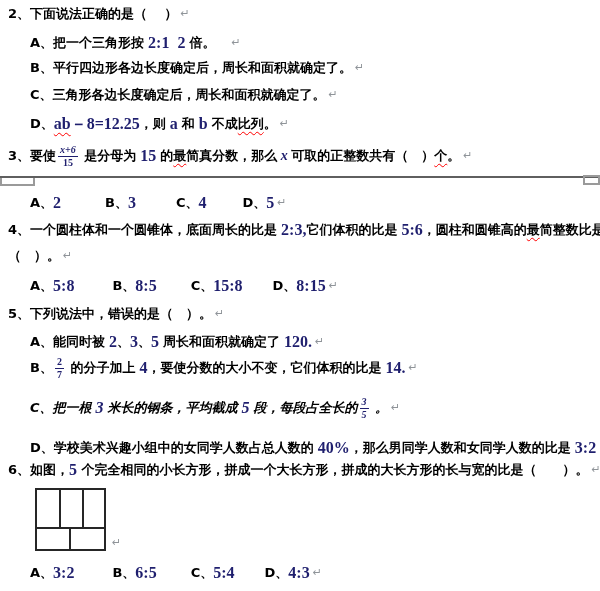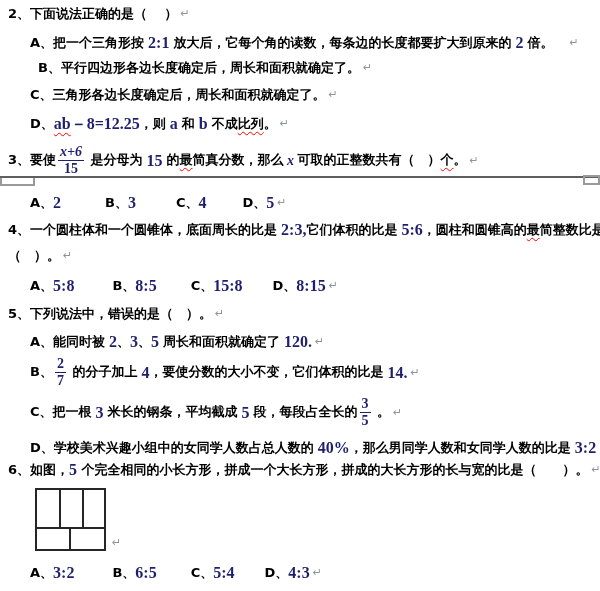--- a/index.html
+++ b/index.html
@@ -10,21 +10,21 @@
   }
   .line{position:absolute;display:flex;align-items:center;white-space:pre;line-height:1.25;}
   .text-run{color:#000;}
   .numeric-run{font-family:"Liberation Serif",serif;color:#1f1f6e;font-size:16px;}
   .variable-run{font-family:"Liberation Serif",serif;color:#1f1f6e;font-size:14px;font-style:italic;}
   .misspell{text-decoration:underline wavy #ff0000 1px;text-underline-offset:3px;}
   .pilcrow{color:#8f9499;font-size:11px;font-weight:normal;margin-left:3px;}
   .tab-space{display:inline-block;height:1px;}
   .fraction{
     display:inline-flex;flex-direction:column;align-items:center;
-    font-family:"Liberation Serif",serif;color:#1f1f6e;font-size:14px;
+    font-family:"Liberation Serif",serif;color:#1f1f6e;font-size:10px;
     line-height:1.15;margin:0 2px;
   }
   .fraction .fnum{border-bottom:1.5px solid #1f1f6e;padding:0 2px;}
   .fraction.itnum .fnum{font-style:italic;}
 
   
   .page-divider{position:absolute;left:0;top:176px;width:600px;height:12px;}
   .page-divider .bar{position:absolute;left:0;top:0;width:600px;height:2px;background:#5f5f5f;}
   .page-divider .endbox-left{position:absolute;left:0;top:2px;width:31px;height:6px;border:2px solid #9a9a9a;border-top:none;}
   .page-divider .endbox-right{position:absolute;right:0;top:-1px;width:13px;height:6px;border:2px solid #9a9a9a;}
@@ -38,33 +38,33 @@
   .figure .vb{left:32px;top:39px;width:2px;height:20px;}
   .fig-pilcrow{position:absolute;left:112px;top:536px;color:#8f9499;font-size:11px;font-weight:normal;}
 </style>
 </head>
 <body>
 
 <div id="page">
 
   <div>
       <div class="line" style="left: 8px; top: 6px;"><span class="text-run">2、下面说法正确的是（　 ）</span><span class="pilcrow">↵</span></div>
-      <div class="line" style="left: 30px; top: 33px;"><span class="text-run">A、把一个三角形按</span><span class="numeric-run"> 2:1 </span><span class="text-run">放大后，它每个角的读数，每条边的长度都要扩大到原来的</span><span class="numeric-run"> 2 </span><span class="text-run">倍。　</span><span class="pilcrow">↵</span></div>
-      <div class="line" style="left: 30px; top: 60px; margin-left: 8px;"><span class="text-run">B、平行四边形各边长度确定后，周长和面积就确定了。</span><span class="pilcrow">↵</span></div>
+      <div class="line" style="left: 30px; top: 33px;"><span class="text-run">A、把一个三角形按</span><span class="numeric-run"> 2:1 </span><span class="numeric-run"> 2 </span><span class="text-run">倍。　</span><span class="pilcrow">↵</span></div>
+      <div class="line" style="left: 30px; top: 60px;"><span class="text-run">B、平行四边形各边长度确定后，周长和面积就确定了。</span><span class="pilcrow">↵</span></div>
       <div class="line" style="left: 30px; top: 87px;"><span class="text-run">C、三角形各边长度确定后，周长和面积就确定了。</span><span class="pilcrow">↵</span></div>
       <div class="line" style="left: 30px; top: 114px;"><span class="text-run">D、</span><span class="numeric-run misspell">ab</span><span class="numeric-run">－8=12.25</span><span class="text-run">，则</span><span class="numeric-run"> a </span><span class="text-run">和</span><span class="numeric-run"> b </span><span class="text-run">不成</span><span class="text-run misspell">比列</span><span class="text-run">。</span><span class="pilcrow">↵</span></div>
       <div class="line" style="left: 8px; top: 144px;"><span class="text-run">3、要使</span><span class="fraction itnum"><span class="fnum">x+6</span><span class="fden">15</span></span><span class="text-run"> 是分母为</span><span class="numeric-run"> 15 </span><span class="text-run">的</span><span class="text-run misspell">最</span><span class="text-run">简真分数，那么</span><span class="variable-run"> x </span><span class="text-run">可取的正整数共有（　）</span><span class="text-run misspell">个</span><span class="text-run">。</span><span class="pilcrow">↵</span></div>
       <div class="line" style="left: 30px; top: 193px;"><span class="text-run">A、</span><span class="numeric-run">2</span><span class="tab-space" style="width: 44px;"></span><span class="text-run">B、</span><span class="numeric-run">3</span><span class="tab-space" style="width: 40px;"></span><span class="text-run">C、</span><span class="numeric-run">4</span><span class="tab-space" style="width: 36px;"></span><span class="text-run">D、</span><span class="numeric-run">5</span><span class="pilcrow">↵</span></div>
       <div class="line" style="left: 8px; top: 220px;"><span class="text-run">4、一个圆柱体和一个圆锥体，底面周长的比是</span><span class="numeric-run"> 2:3,</span><span class="text-run">它们体积的比是</span><span class="numeric-run"> 5:6</span><span class="text-run">，圆柱和圆锥高的</span><span class="text-run misspell">最</span><span class="text-run">简整数比是</span></div>
       <div class="line" style="left: 8px; top: 248px;"><span class="text-run">（　）。</span><span class="pilcrow">↵</span></div>
       <div class="line" style="left: 30px; top: 276px;"><span class="text-run">A、</span><span class="numeric-run">5:8</span><span class="tab-space" style="width: 38px;"></span><span class="text-run">B、</span><span class="numeric-run">8:5</span><span class="tab-space" style="width: 34px;"></span><span class="text-run">C、</span><span class="numeric-run">15:8</span><span class="tab-space" style="width: 30px;"></span><span class="text-run">D、</span><span class="numeric-run">8:15</span><span class="pilcrow">↵</span></div>
       <div class="line" style="left: 8px; top: 306px;"><span class="text-run">5、下列说法中，错误的是（　）。</span><span class="pilcrow">↵</span></div>
       <div class="line" style="left: 30px; top: 332px;"><span class="text-run">A、能同时被</span><span class="numeric-run"> 2</span><span class="text-run">、</span><span class="numeric-run">3</span><span class="text-run">、</span><span class="numeric-run">5 </span><span class="text-run">周长和面积就确定了</span><span class="numeric-run"> 120.</span><span class="pilcrow">↵</span></div>
       <div class="line" style="left: 30px; top: 356px;"><span class="text-run">B、</span><span class="fraction"><span class="fnum">2</span><span class="fden">7</span></span><span class="text-run"> 的分子加上</span><span class="numeric-run"> 4</span><span class="text-run">，要使分数的大小不变，它们体积的比是</span><span class="numeric-run"> 14.</span><span class="pilcrow">↵</span></div>
-      <div class="line" style="left: 30px; top: 396px;"><span class="text-run">C、把一根</span><span class="numeric-run"> 3 </span><span class="text-run">米长的钢条，平均截成</span><span class="numeric-run"> 5 </span><span class="text-run">段，每段占全长的</span><span class="fraction"><span class="fnum">3</span><span class="fden">5</span></span><span class="text-run"> 。</span><span class="pilcrow">↵</span></div>
+      <div class="line" style="left: 30px; top: 396px; font-style: italic;"><span class="text-run">C、把一根</span><span class="numeric-run"> 3 </span><span class="text-run">米长的钢条，平均截成</span><span class="numeric-run"> 5 </span><span class="text-run">段，每段占全长的</span><span class="fraction"><span class="fnum">3</span><span class="fden">5</span></span><span class="text-run"> 。</span><span class="pilcrow">↵</span></div>
       <div class="line" style="left: 30px; top: 438px;"><span class="text-run">D、学校美术兴趣小组中的女同学人数占总人数的</span><span class="numeric-run"> 40%</span><span class="text-run">，那么男同学人数和女同学人数的比是</span><span class="numeric-run"> 3:2</span><span class="text-run">，</span></div>
       <div class="line" style="left: 8px; top: 460px;"><span class="text-run">6、如图，</span><span class="numeric-run">5</span><span class="text-run"> 个完全相同的小长方形，拼成一个大长方形，拼成的大长方形的长与宽的比是（　　）。</span><span class="pilcrow">↵</span></div>
       <div class="line" style="left: 30px; top: 563px;"><span class="text-run">A、</span><span class="numeric-run">3:2</span><span class="tab-space" style="width: 38px;"></span><span class="text-run">B、</span><span class="numeric-run">6:5</span><span class="tab-space" style="width: 34px;"></span><span class="text-run">C、</span><span class="numeric-run">5:4</span><span class="tab-space" style="width: 30px;"></span><span class="text-run">D、</span><span class="numeric-run">4:3</span><span class="pilcrow">↵</span></div>
     </div>
 
   <div class="page-divider">
     <div class="bar"></div>
     <div class="endbox-left"></div>
     <div class="endbox-right"></div>
   </div>

